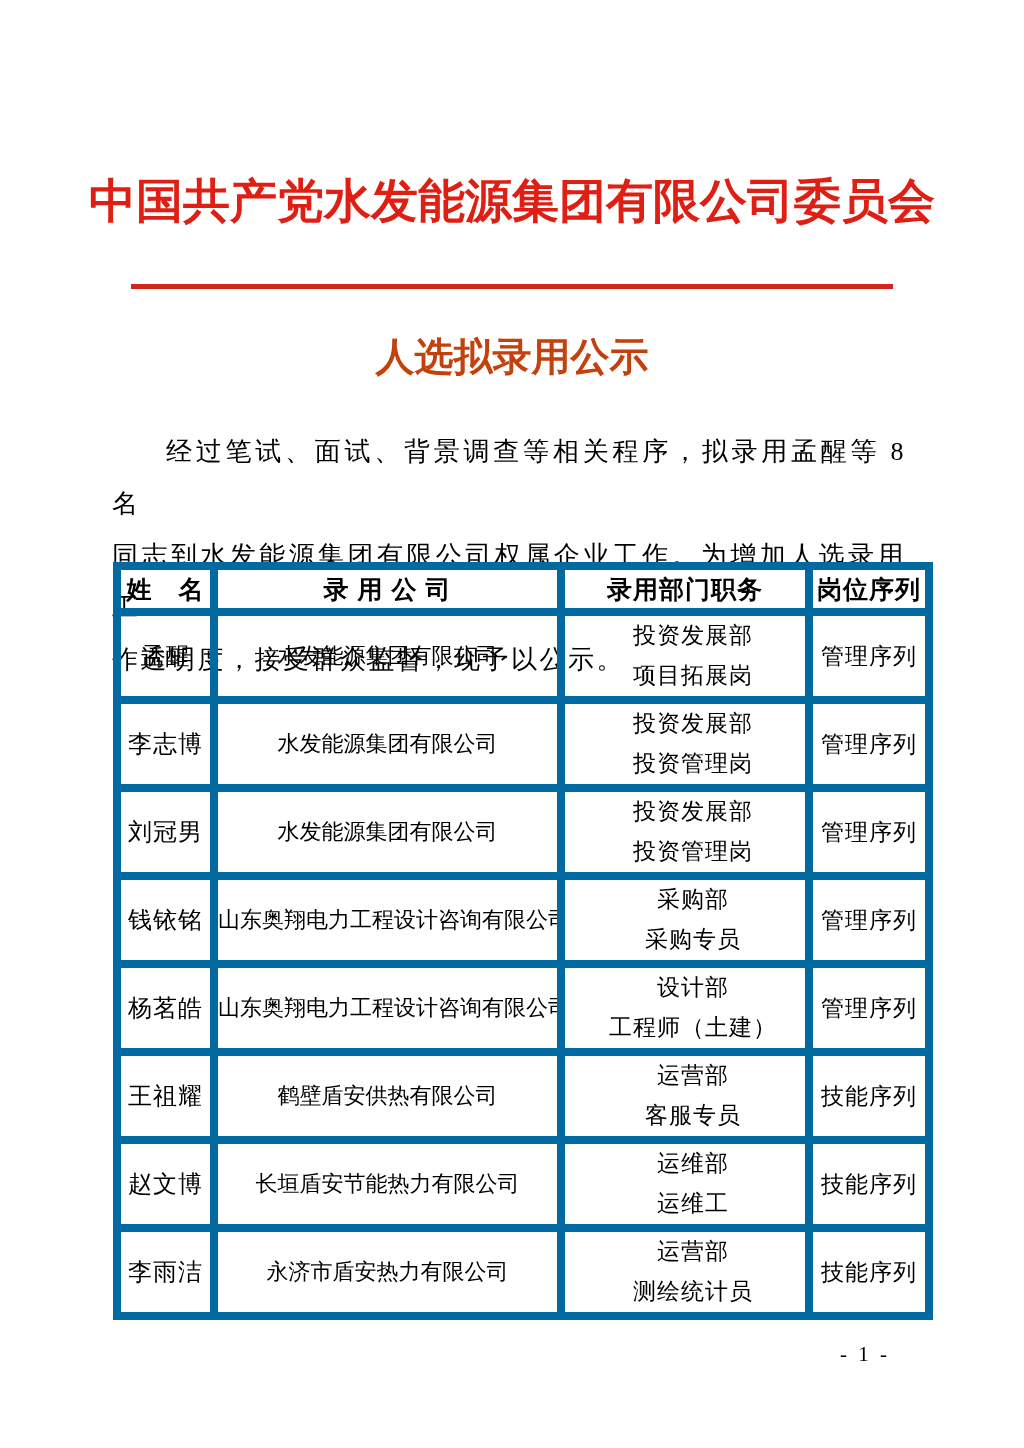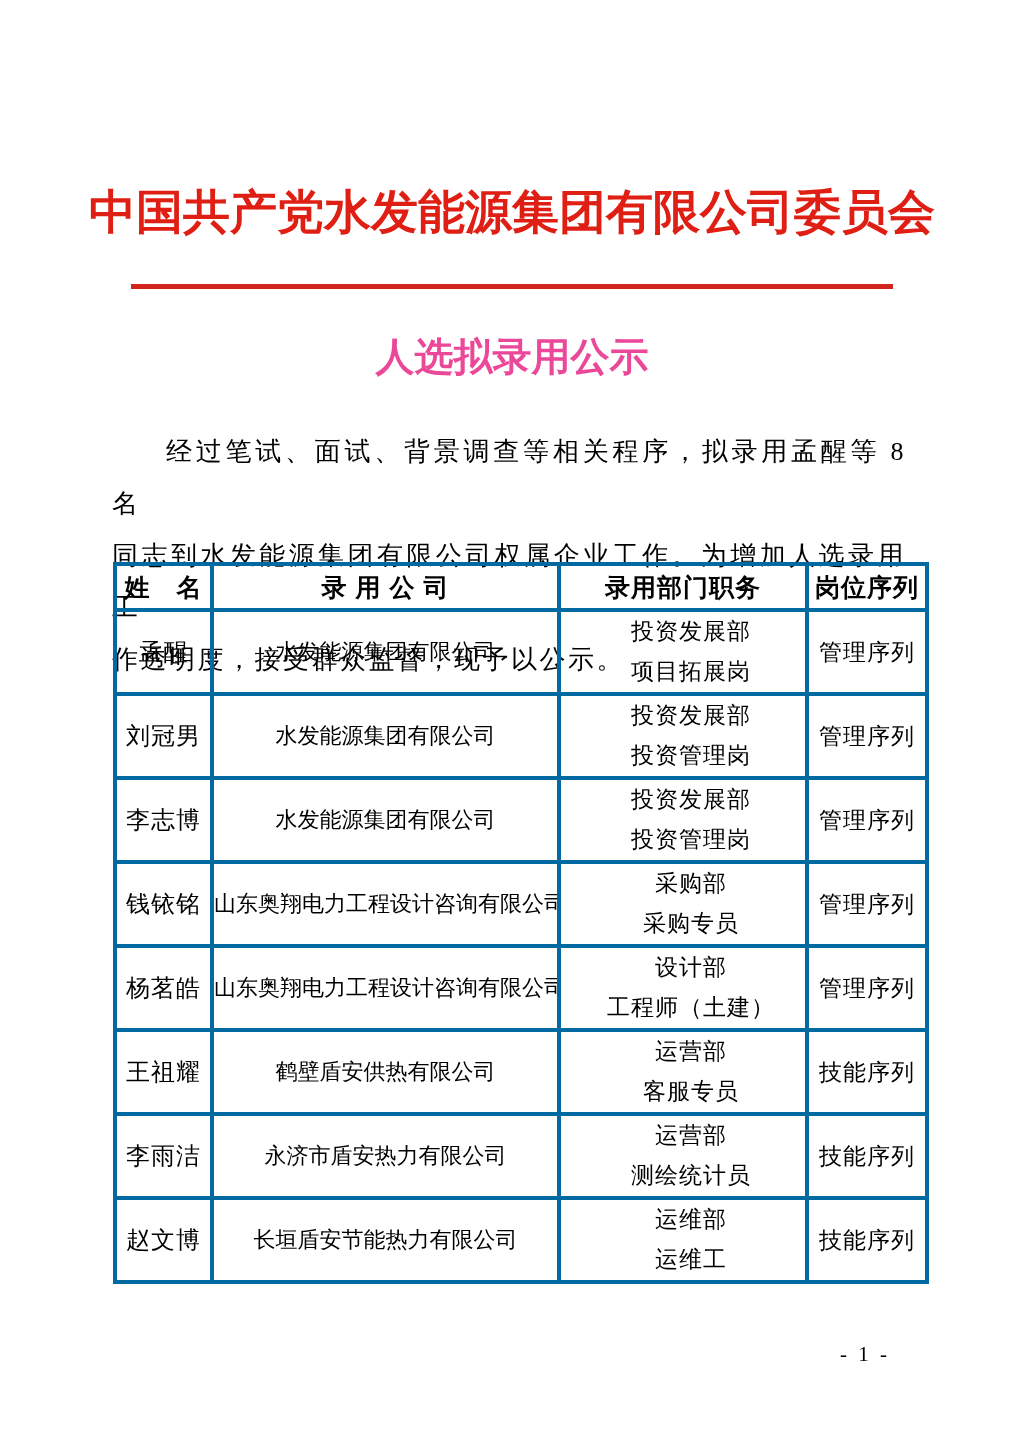--- a/index.html
+++ b/index.html
@@ -8,55 +8,55 @@
   body {
     width: 1024px; height: 1448px;
     font-family: "Liberation Serif", serif;
     color: #000;
     position: relative;
     overflow: hidden;
   }
   .page { position: relative; width: 1024px; height: 1448px; background: #fff; }
 
   .org-title {
-    position: absolute; top: 183px; left: 0; width: 100%;
+    position: absolute; top: 172px; left: 0; width: 100%;
     text-align: center;
     font-size: 47px; font-weight: bold; line-height: 58px;
     color: var(--accent);
     letter-spacing: 0px;
     white-space: nowrap;
   }
   .red-line {
     position: absolute; top: 284px; left: 131px;
     width: 762px; height: 5px;
     background: var(--line);
   }
   .doc-title {
     position: absolute; top: 333px; left: 0; width: 100%;
     text-align: center;
     font-size: 39px; font-weight: bold; line-height: 48px;
-    color: #ec4899;
+    color: #c2410c;
   }
   .paragraph {
     position: absolute; top: 426px; left: 112px; width: 794px;
     font-size: 26px; line-height: 52px; letter-spacing: 2.5px;
     color: #000;
   }
   .para-line { white-space: nowrap; }
   .para-line.justify { text-align: justify; text-align-last: justify; white-space: normal; }
   .para-line.indent { text-indent: 54px; }
 
   table.roster {
     position: absolute; top: 562px; left: 113px;
     width: 812px;
     border-collapse: collapse; table-layout: fixed;
     font-family: "Liberation Serif", serif;
   }
   table.roster th, table.roster td {
-    border: 4px solid #0369a1;
+    border: 8px solid #0369a1;
     text-align: center; vertical-align: middle;
     padding: 0;
     overflow: hidden;
   }
   table.roster thead th {
     height: 46px;
     font-family: "Liberation Sans", sans-serif;
     font-size: 25px; font-weight: 600; letter-spacing: 1px;
   }
   table.roster tbody td { height: 82px; }
@@ -107,30 +107,30 @@
       <tr>
         <td class="cell-name">孟醒</td>
         <td class="cell-company">水发能源集团有限公司</td>
         <td class="cell-dept">
           <div class="dept-line">投资发展部</div>
           <div class="dept-line">项目拓展岗</div>
         </td>
         <td class="cell-seq">管理序列</td>
       </tr>
       <tr>
-        <td class="cell-name">刘冠男</td>
+        <td class="cell-name">李志博</td>
         <td class="cell-company">水发能源集团有限公司</td>
         <td class="cell-dept">
           <div class="dept-line">投资发展部</div>
           <div class="dept-line">投资管理岗</div>
         </td>
         <td class="cell-seq">管理序列</td>
       </tr>
       <tr>
-        <td class="cell-name">李志博</td>
+        <td class="cell-name">刘冠男</td>
         <td class="cell-company">水发能源集团有限公司</td>
         <td class="cell-dept">
           <div class="dept-line">投资发展部</div>
           <div class="dept-line">投资管理岗</div>
         </td>
         <td class="cell-seq">管理序列</td>
       </tr>
       <tr>
         <td class="cell-name">钱铱铭</td>
         <td class="cell-company">山东奥翔电力工程设计咨询有限公司</td>
@@ -152,34 +152,34 @@
       <tr>
         <td class="cell-name">王祖耀</td>
         <td class="cell-company">鹤壁盾安供热有限公司</td>
         <td class="cell-dept">
           <div class="dept-line">运营部</div>
           <div class="dept-line">客服专员</div>
         </td>
         <td class="cell-seq">技能序列</td>
       </tr>
       <tr>
+        <td class="cell-name">赵文博</td>
+        <td class="cell-company">长垣盾安节能热力有限公司</td>
+        <td class="cell-dept">
+          <div class="dept-line">运维部</div>
+          <div class="dept-line">运维工</div>
+        </td>
+        <td class="cell-seq">技能序列</td>
+      </tr>
+      <tr>
         <td class="cell-name">李雨洁</td>
         <td class="cell-company">永济市盾安热力有限公司</td>
         <td class="cell-dept">
           <div class="dept-line">运营部</div>
           <div class="dept-line">测绘统计员</div>
-        </td>
-        <td class="cell-seq">技能序列</td>
-      </tr>
-      <tr>
-        <td class="cell-name">赵文博</td>
-        <td class="cell-company">长垣盾安节能热力有限公司</td>
-        <td class="cell-dept">
-          <div class="dept-line">运维部</div>
-          <div class="dept-line">运维工</div>
         </td>
         <td class="cell-seq">技能序列</td>
       </tr>
     </tbody>
   </table>
 
   <div class="page-number">- 1 -</div>
 
 </div>
 

